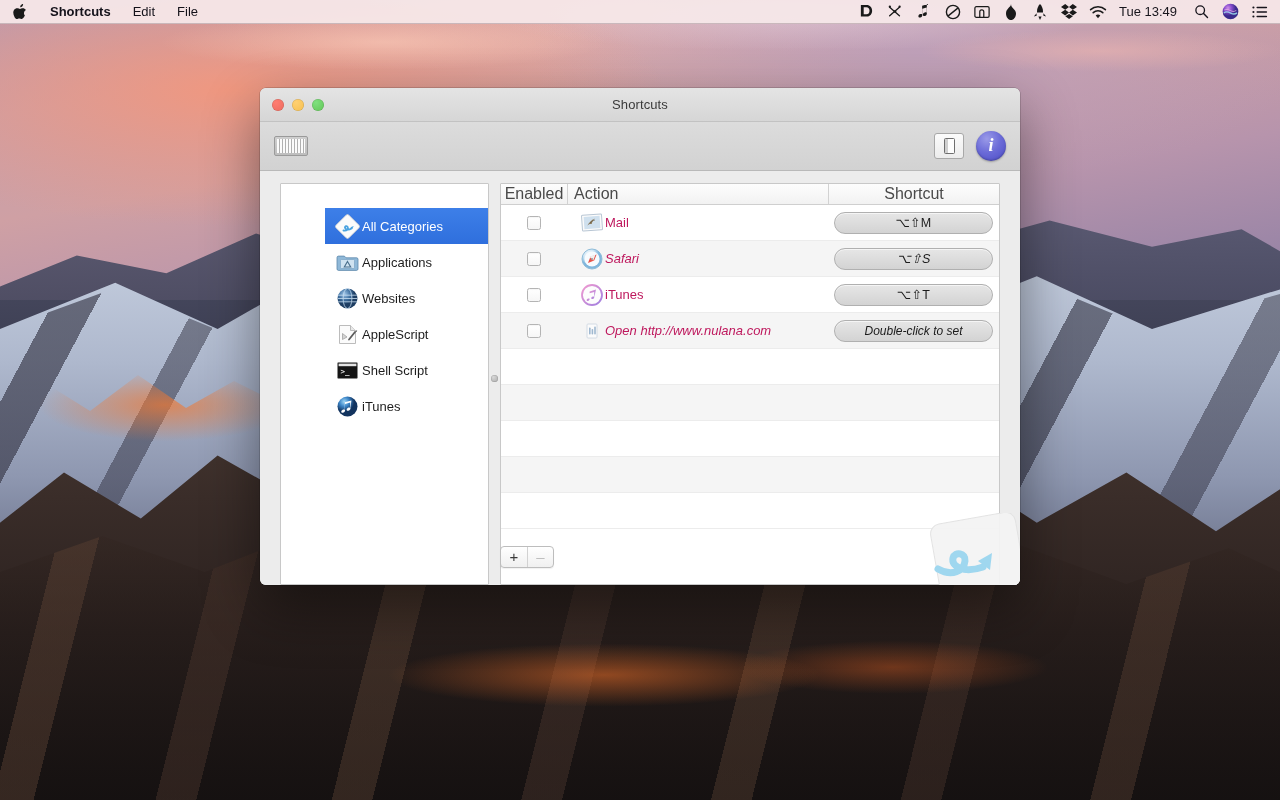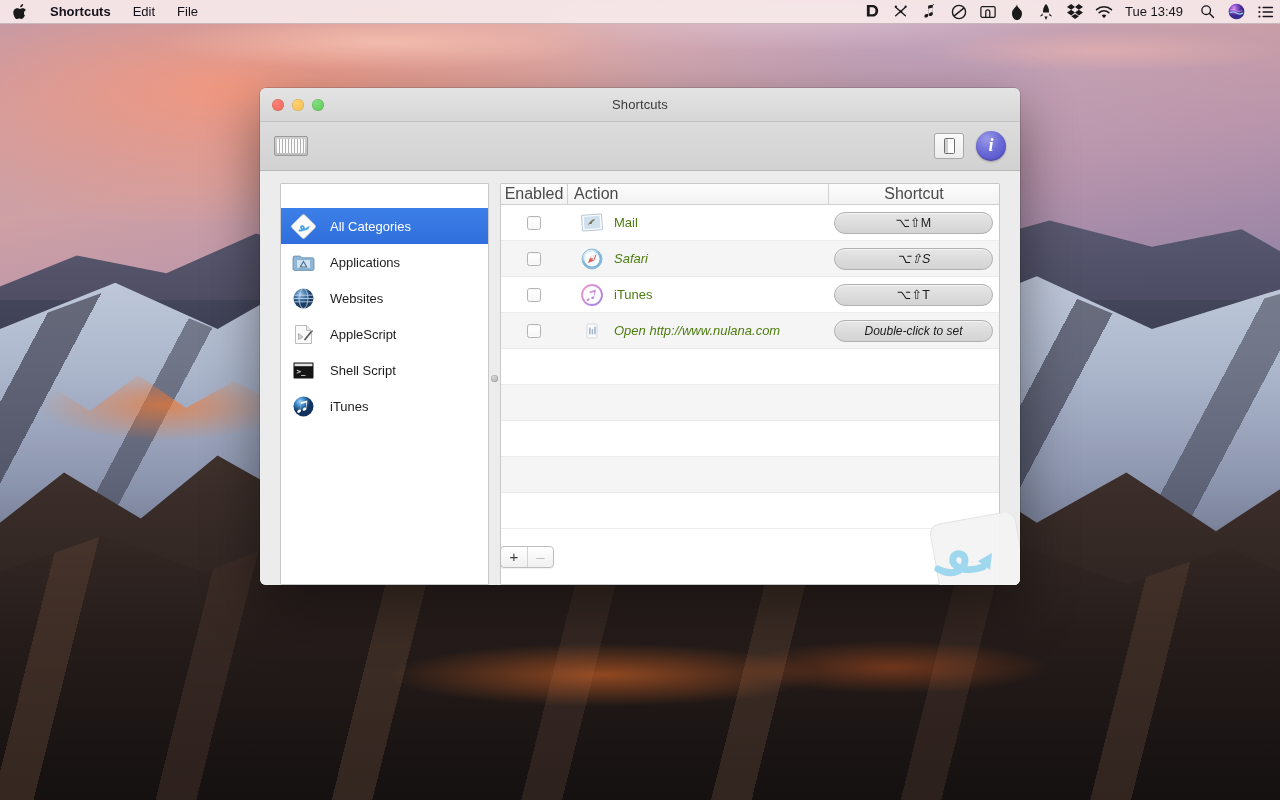--- a/index.html
+++ b/index.html
@@ -87,21 +87,21 @@
   }
   .mb-left { display:flex; align-items:center; height:100%; }
   .mb-item {
     padding:0 11px; height:100%; display:flex; align-items:center;
     line-height:1; white-space:nowrap;
   }
   .mb-item.apple { padding:0 12px 0 13px; }
   .mb-item.bold { font-weight:bold; }
   .mb-right {
     margin-left:auto; display:flex; align-items:center; height:100%;
-    padding-right:0;
+    padding-right:6px;
   }
   .mb-status {
     width:29px; height:100%; display:flex; align-items:center; justify-content:center;
     color:#17151c;
   }
   .mb-clock {
     padding:0 10px 0 6px; font-size:13px; color:#17151c; white-space:nowrap;
     display:flex; align-items:center; height:100%;
   }
 
@@ -182,22 +182,22 @@
     width:209px; flex:none;
     background:#ffffff;
     border:1px solid #c8c8c8;
     border-radius:1px;
     overflow:hidden;
     display:flex; flex-direction:column;
   }
   .sb-spacer { height:24px; flex:none; border-bottom:0; }
   .sb-item {
     height:36px; flex:none; display:flex; align-items:center;
-    padding:0 0 0 10px; gap:14px;
-    font-size:13px; color:#1d1d1d;
+    padding:0 0 0 10px; gap:2px;
+    font-size:13px; color:#1d1d1d;margin-left:44px;
   }
   .sb-item.selected { background:linear-gradient(180deg,#3d7fe8 0%,#2f6fdd 100%); color:#fff; }
   .sb-icon { width:25px; height:25px; flex:none; position:relative; }
 
   .divider-col {
     width:11px; flex:none; position:relative;
   }
   .dimple {
     position:absolute; left:2px; top:192px; width:7px; height:7px;
     border-radius:50%;
@@ -231,22 +231,22 @@
   }
   .trow.odd  { background:#ffffff; }
   .trow.even { background:#f5f5f5;font-style:italic; }
   .td-enabled { width:66px; display:flex; align-items:center; justify-content:center; }
   .cbx {
     width:14px; height:14px; border:1px solid #b4b4b4; border-radius:2.5px;
     background:linear-gradient(180deg,#ffffff,#f6f6f6);
     box-shadow:inset 0 1px 1px rgba(0,0,0,.04);
   }
   .td-action {
-    flex:1; display:flex; align-items:center; gap:9px; padding-left:12px;
-    font-size:13px; color:#4d7c0f; white-space:nowrap; overflow:hidden;
+    flex:1; display:flex; align-items:center; padding-left:12px;
+    font-size:13px; color:#be185d; white-space:nowrap; overflow:hidden;
   }
   .act-icon { width:26px; height:26px; flex:none; position:relative; }
   .td-shortcut { width:171px; display:flex; align-items:center; justify-content:center; }
   .sc-btn {
     width:159px; height:22px; border-radius:11px;
     background:linear-gradient(180deg,#e6e6e6 0%,#d3d3d3 100%);
     border:1px solid #b0b0b0;
     display:flex; align-items:center; justify-content:center;
     font-size:12.5px; color:#1b1b1b; letter-spacing:.3px;
     box-shadow:inset 0 1px 0 rgba(255,255,255,.6);

